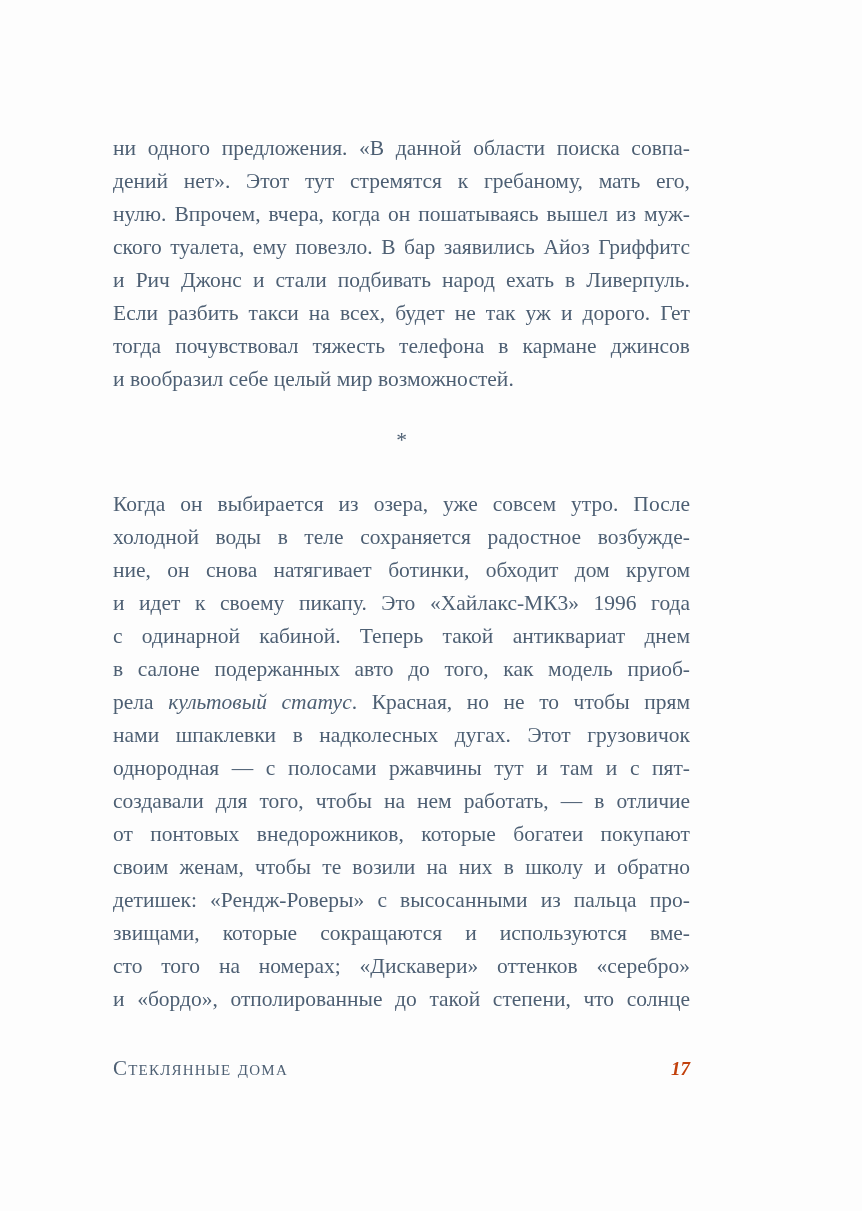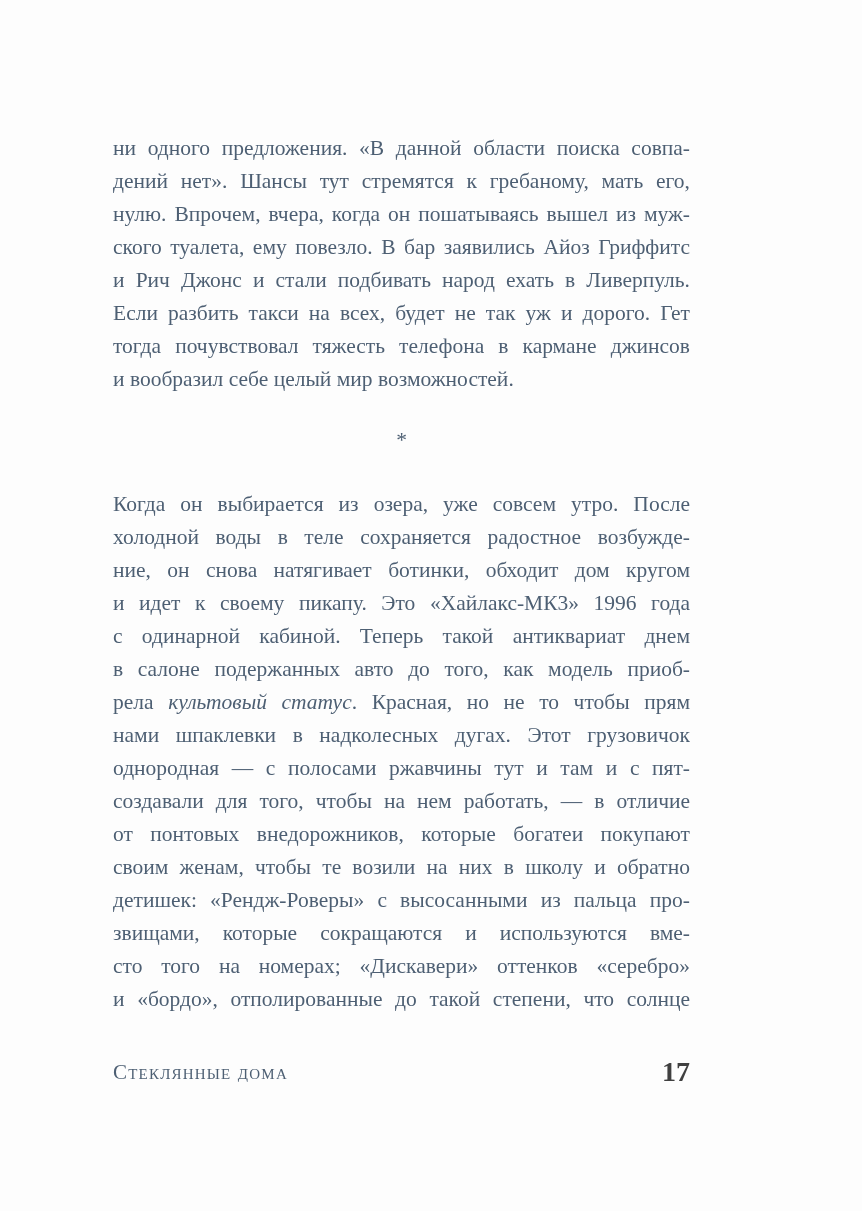--- a/index.html
+++ b/index.html
@@ -53,34 +53,35 @@
     align-items: center;
   }
   .book-title {
     font-variant: small-caps;
     font-size: 21px;
     letter-spacing: 1.2px;
     color: #4d5f73;
   }
   .page-number {
     font-weight: bold;
-    font-size: 28px;
-    color: #404040;
+    font-size: 19px;
+    color: #c2410c;
+    font-style: italic;
   }
 </style>
 </head>
 <body>
 
 <div class="page">
 
   <main class="text-block">
 
   <div class="paragraph">
         <div class="line">ни одного предложения. «В данной области поиска совпа-</div>
-        <div class="line">дений нет». Шансы тут стремятся к гребаному, мать его,</div>
+        <div class="line">дений нет». Этот тут стремятся к гребаному, мать его,</div>
         <div class="line">нулю. Впрочем, вчера, когда он пошатываясь вышел из муж-</div>
         <div class="line">ского туалета, ему повезло. В бар заявились Айоз Гриффитс</div>
         <div class="line">и Рич Джонс и стали подбивать народ ехать в Ливерпуль.</div>
         <div class="line">Если разбить такси на всех, будет не так уж и дорого. Гет</div>
         <div class="line">тогда почувствовал тяжесть телефона в кармане джинсов</div>
         <div class="line last-line">и вообразил себе целый мир возможностей.</div>
       </div>
       <div class="separator-block">*</div>
       <div class="paragraph">
         <div class="line">Когда он выбирается из озера, уже совсем утро. После</div>

